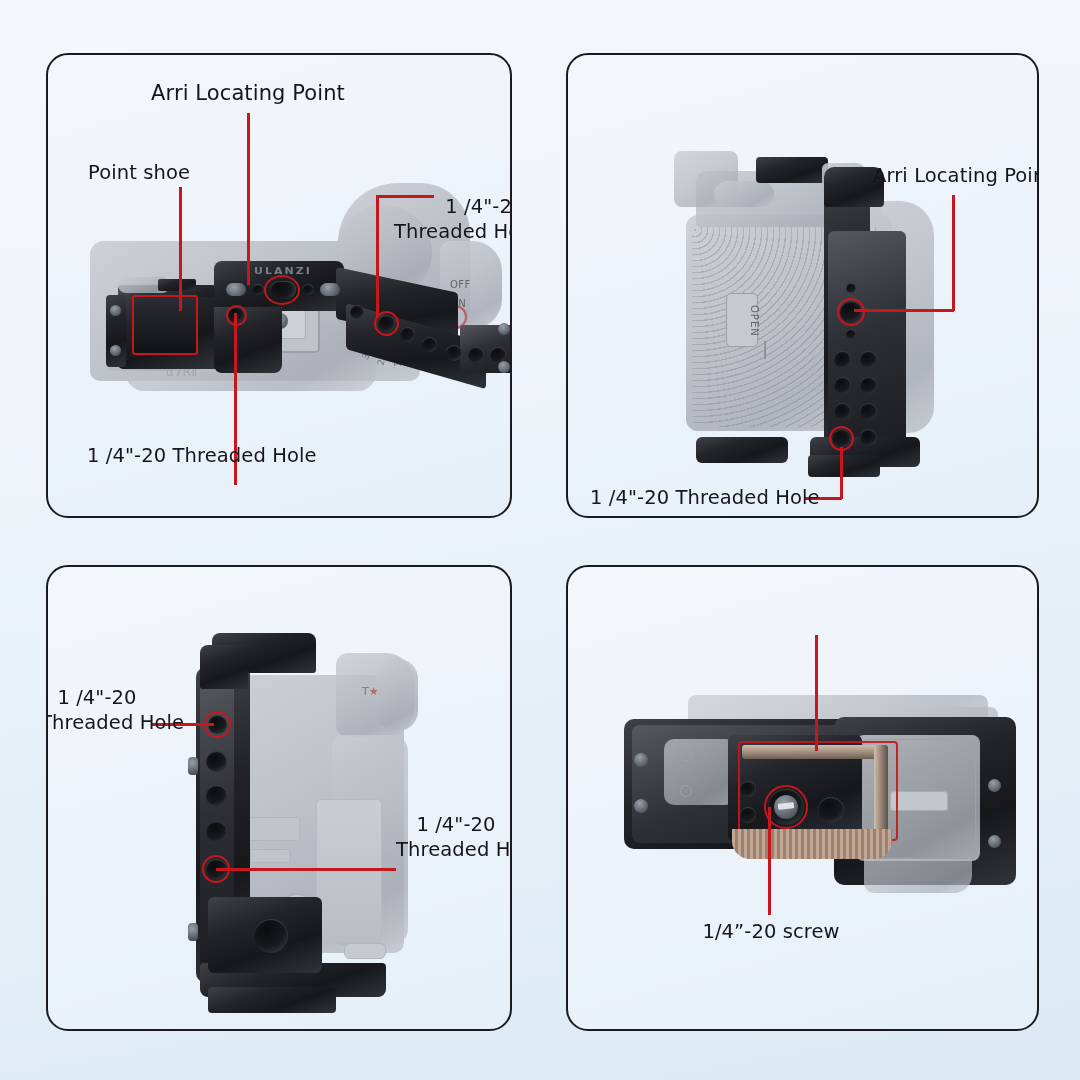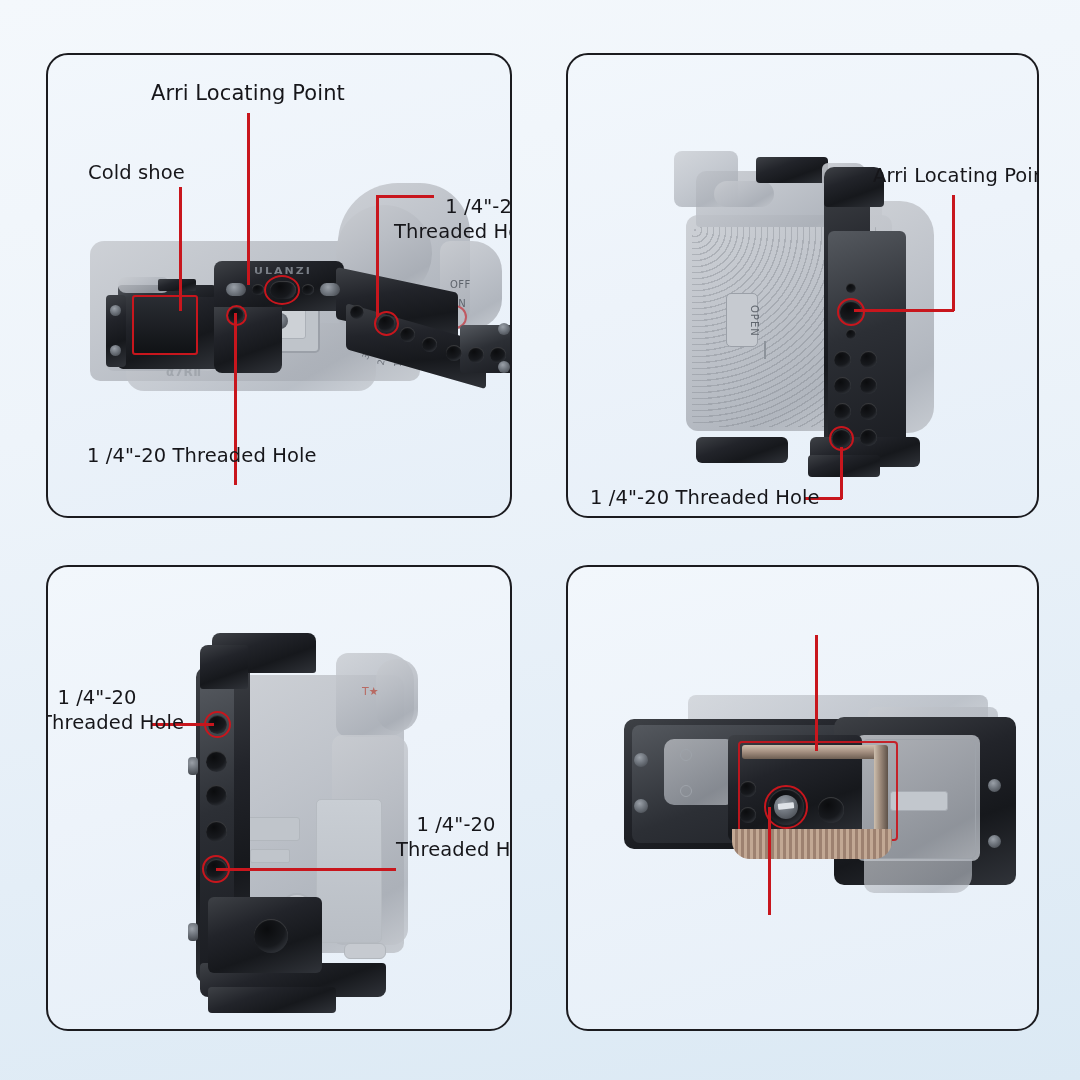--- a/index.html
+++ b/index.html
@@ -82,21 +82,21 @@
       <div style="position:absolute;left:196px;top:238px;width:72px;height:56px;border:2px solid #9ba0a8;border-radius:5px;background:#bfc4ca;"></div>
       <div style="position:absolute;left:208px;top:250px;width:48px;height:32px;border:1px solid #acb1b8;border-radius:3px;background:#cdd1d6;"></div>
       <div class="screwhead" style="left:224px;top:258px;width:16px;height:16px;"></div>
 
       <div class="softtxt" style="left:315px;top:296px;transform:rotate(-62deg);">3</div>
       <div class="softtxt" style="left:330px;top:302px;transform:rotate(-78deg);">2</div>
       <div class="softtxt" style="left:347px;top:304px;transform:rotate(-90deg);">1</div>
       <div class="softtxt" style="left:402px;top:224px;font-size:10px;color:#5e646c;">OFF</div>
       <div class="softtxt" style="left:402px;top:243px;font-size:10px;color:#5e646c;">ON</div>
       <div class="softtxt" style="left:368px;top:262px;font-size:11px;color:#5e646c;">C2</div>
-      <div class="softtxt" style="left:118px;top:310px;font-size:12px;color:#a1a6ad;font-weight:bold;">α7RⅡ</div>
+      <div class="softtxt" style="left:118px;top:310px;font-size:12px;color:#a1a6ad;font-weight:normal;">α7RⅡ</div>
 
       <div style="position:absolute;left:395px;top:250px;width:20px;height:20px;border-radius:50%;border:2px solid #c05a62;background:#b9bec5;"></div>
 
       <div class="cage" style="left:70px;top:236px;width:98px;height:78px;border-radius:5px 0 0 5px;"></div>
       <div class="cage lite" style="left:70px;top:230px;width:98px;height:12px;border-radius:4px;"></div>
       <div style="position:absolute;left:86px;top:242px;width:62px;height:56px;background:linear-gradient(180deg,#2a2d33,#101215);border-radius:3px;"></div>
       <div class="cage" style="left:58px;top:240px;width:20px;height:72px;border-radius:4px;"></div>
       <div class="screwhead" style="left:62px;top:250px;width:11px;height:11px;"></div>
       <div class="screwhead" style="left:62px;top:290px;width:11px;height:11px;"></div>
 
@@ -137,21 +137,21 @@
       <div class="rl hline" style="left:328px;top:140px;width:58px;"></div>
       <div class="rl vline" style="left:328px;top:140px;height:122px;"></div>
       <div class="ring" style="left:326px;top:256px;width:25px;height:25px;"></div>
 
       <div class="rl vline" style="left:186px;top:258px;height:172px;"></div>
       <div class="ring" style="left:178px;top:250px;width:21px;height:21px;"></div>
     </div>
 
     <div class="lbl c" style="left:60px;top:26px;width:280px;font-size:21px;">Arri Locating Point</div>
 
-    <div class="lbl" style="left:40px;top:105px;">Cold shoe</div>
+    <div class="lbl" style="left:40px;top:105px;">Point shoe</div>
 
     <div class="lbl c" style="left:338px;top:114px;width:160px;">
       <span>1 /4"-20
 Threaded Hole</span>
     </div>
 
     <div class="lbl" style="left:39px;top:388px;">1 /4"-20 Threaded Hole</div>
   </div>
 
   <div class="panel" id="panel-tr">
@@ -298,15 +298,16 @@
       <div class="screwhead" style="left:66px;top:232px;width:14px;height:14px;"></div>
       <div class="screwhead" style="left:420px;top:212px;width:13px;height:13px;"></div>
       <div class="screwhead" style="left:420px;top:268px;width:13px;height:13px;"></div>
 
       <div class="rl vline" style="left:247px;top:68px;height:116px;"></div>
       <div class="ring" style="left:196px;top:218px;width:44px;height:44px;"></div>
       <div class="rl vline" style="left:200px;top:240px;height:108px;"></div>
     </div>
 
 
+    <div class="lbl c" style="left:108px;top:352px;width:190px;">1/4”-20 screw</div>
   </div>
 
 </div>
 
 </body></html>

